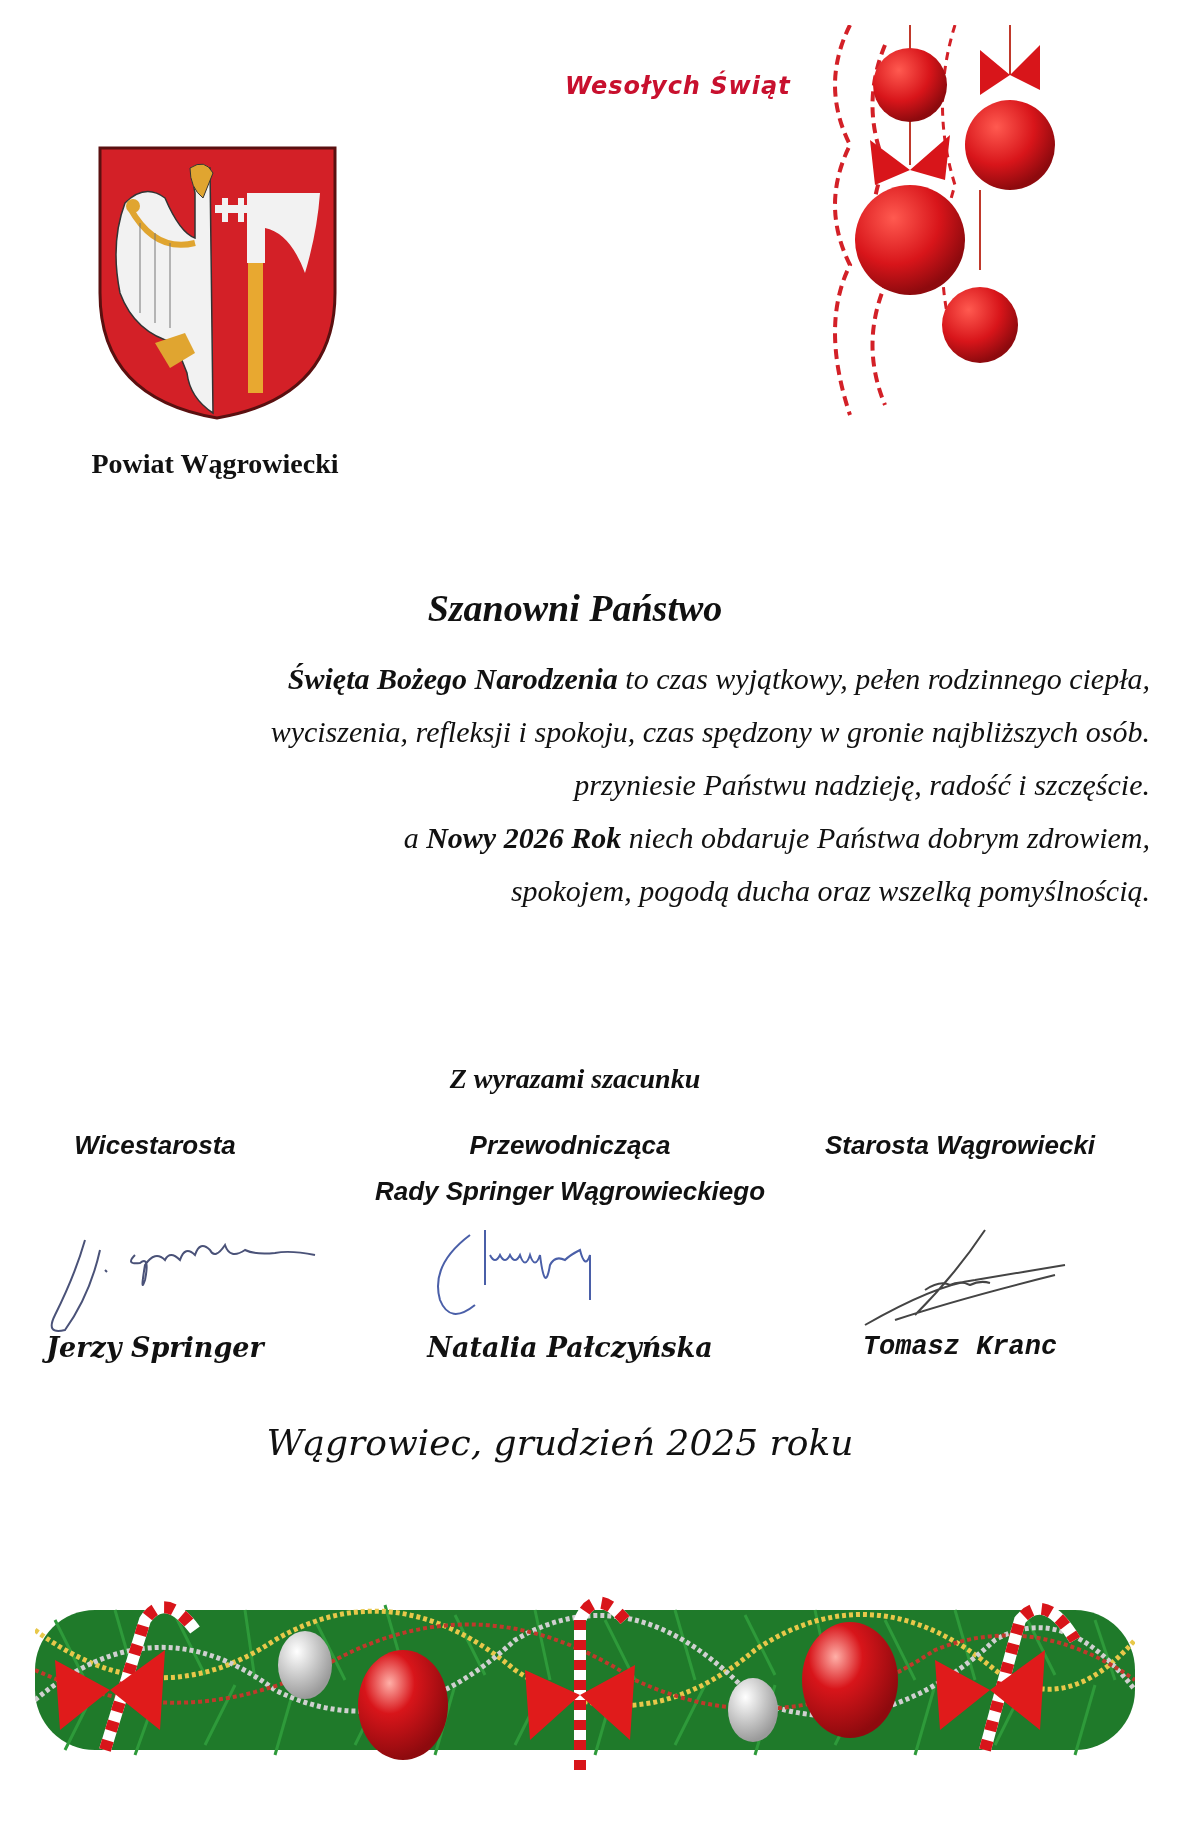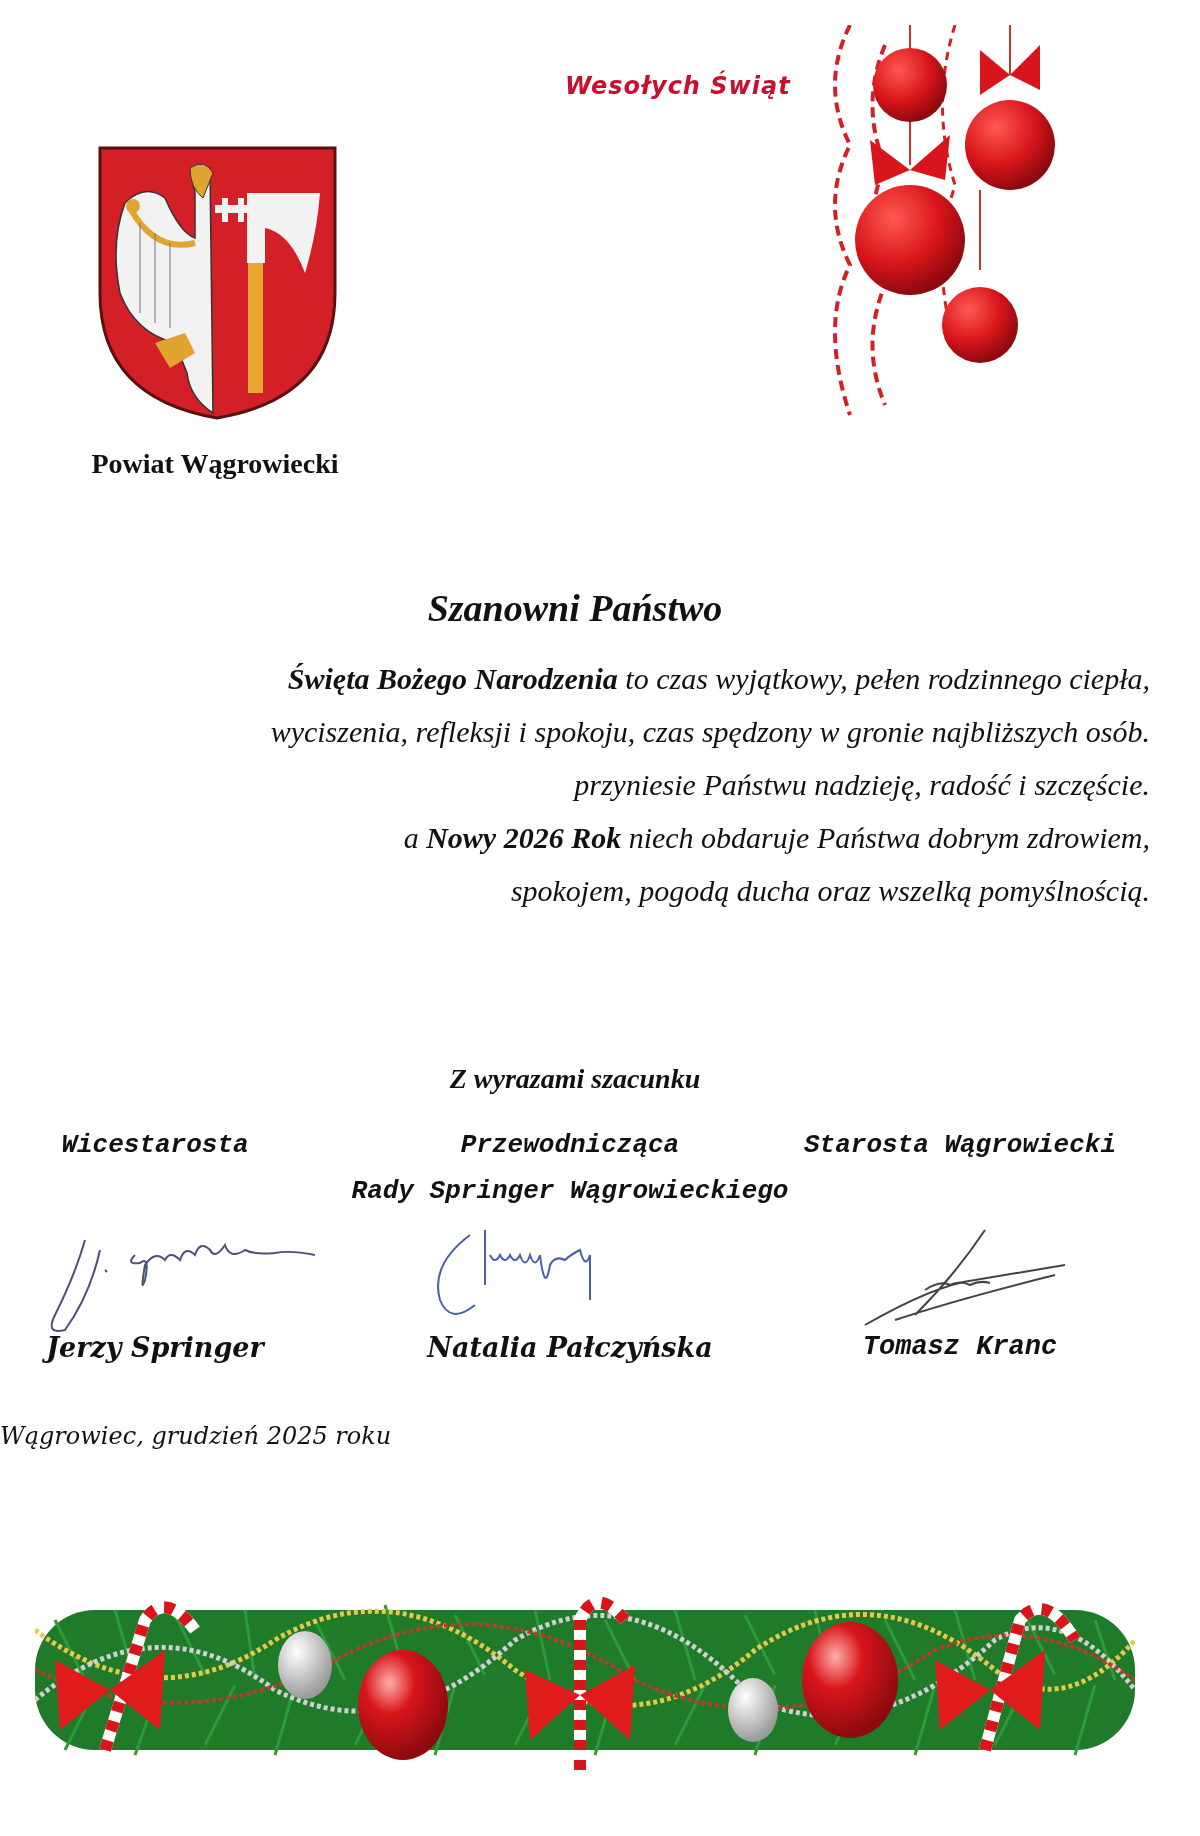--- a/index.html
+++ b/index.html
@@ -7,24 +7,24 @@
   .abs { position: absolute; }
   .crest { left: 95px; top: 143px; width: 245px; height: 280px; }
   .powiat { left: 55px; top: 448px; width: 320px; text-align: center; font-weight: bold; font-size: 28px; }
   .greeting { left: 565px; top: 72px; font-family: "DejaVu Sans", sans-serif; font-style: italic; font-weight: bold; color: #c8102e; font-size: 24px; letter-spacing: 1px; }
   .baubles { left: 830px; top: 25px; width: 260px; height: 400px; }
   .title { left: 0; width: 1150px; top: 586px; text-align: center; font-style: italic; font-weight: bold; font-size: 38px; }
   .body { left: 0; width: 1150px; top: 652px; text-align: right; font-style: italic; font-size: 30px; line-height: 53px; }
   .body .line { display: block; white-space: nowrap; }
   .body .indent { padding-left: 60px; }
   .closing { left: 0; width: 1150px; top: 1063px; text-align: center; font-style: italic; font-weight: bold; font-size: 28px; }
-  .role { top: 1122px; font-family: Liberation Mono, monospace; font-style: italic; font-weight: bold; font-size: 26px; text-align: center; line-height: 46px; }
+  .role { top: 1122px; font-family: Liberation Sans, sans-serif; font-style: italic; font-weight: bold; font-size: 26px; text-align: center; line-height: 46px; }
   .sig { top: 1225px; }
   .name { top: 1332px; font-family: "DejaVu Serif", serif; font-style: italic; font-weight: bold; font-size: 27px; text-align: center; }
-  .date { left: 0; width: 1120px; top: 1422px; text-align: left; font-family: "DejaVu Serif", serif; font-style: italic; font-size: 24px; }
+  .date { left: 0; width: 1120px; top: 1422px; text-align: center; font-family: "DejaVu Serif", serif; font-style: italic; font-size: 36px; }
   .garland { left: 35px; top: 1580px; width: 1100px; height: 200px; }
 </style>
 </head>
 <body>
 
 <div class="abs crest">
   <svg width="245" height="280" viewBox="0 0 245 280">
     <path d="M5 5 H240 V150 Q240 255 122 275 Q5 255 5 150 Z" fill="#d32027" stroke="#5a1010" stroke-width="3"></path>
 
     <path d="M115 25 L118 270 Q95 255 92 230 L80 200 Q40 190 25 150 Q15 100 30 60 Q50 40 70 55 Q85 90 100 95 L100 50 Q95 30 110 25 Z" fill="#f2f2f2" stroke="#333" stroke-width="1.5"></path>

